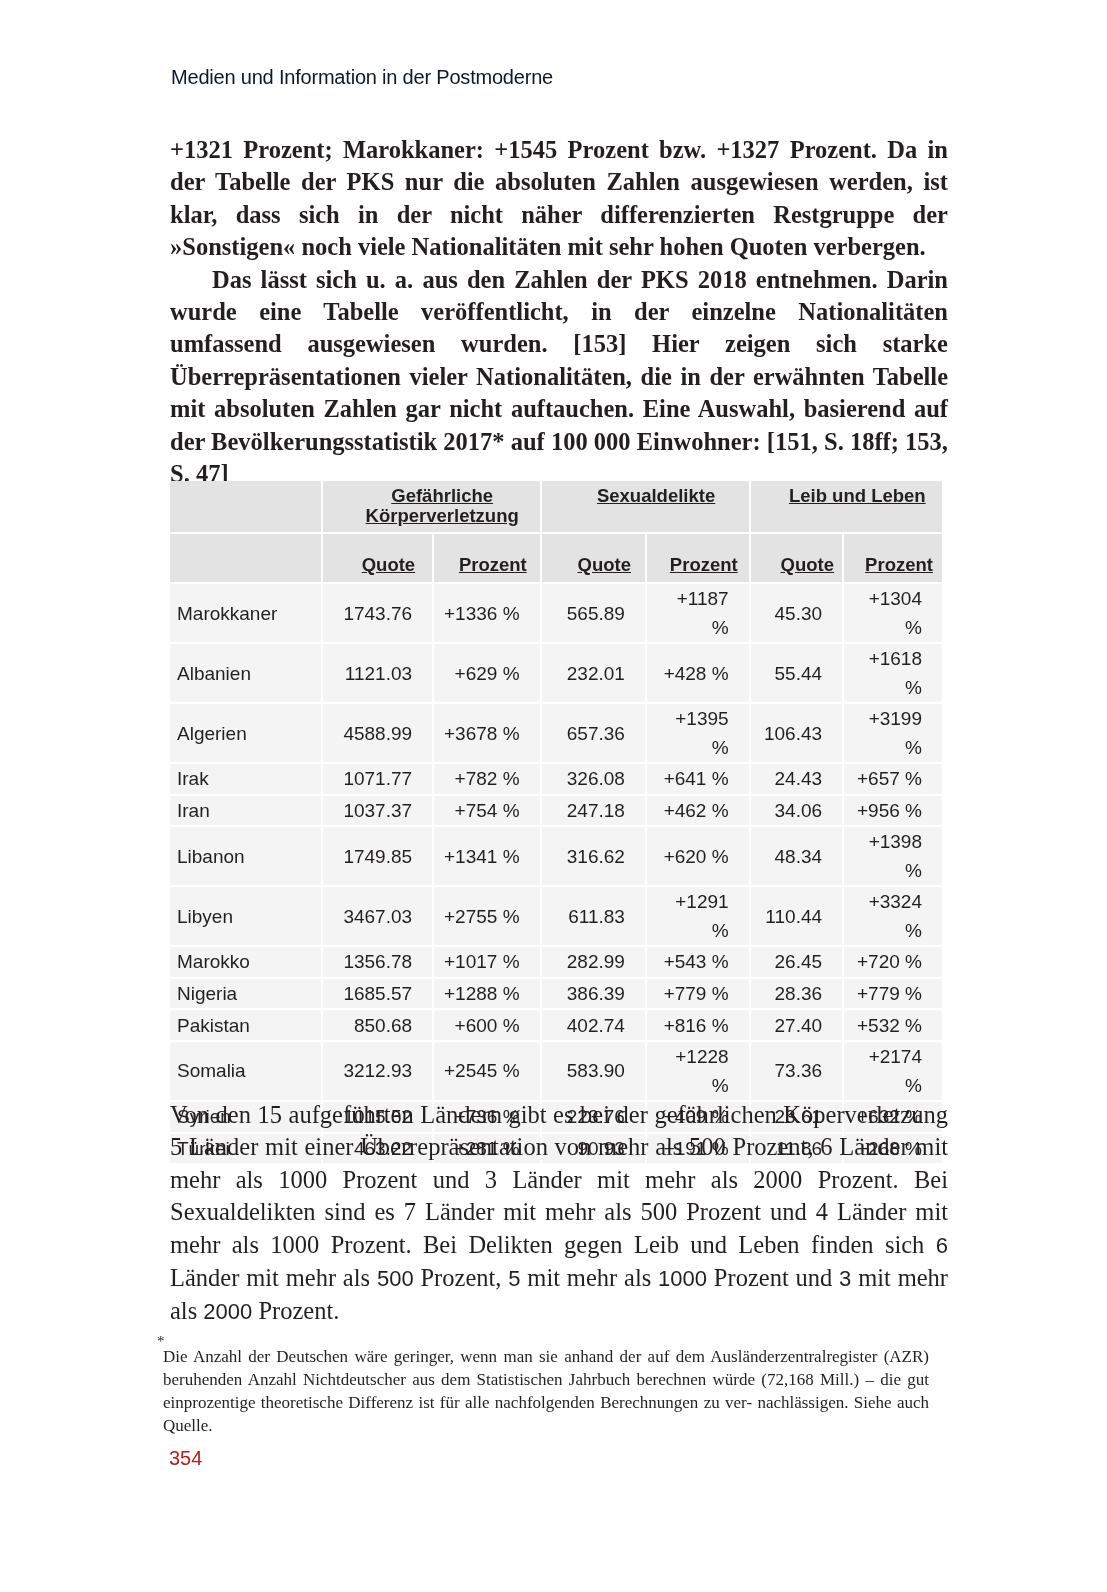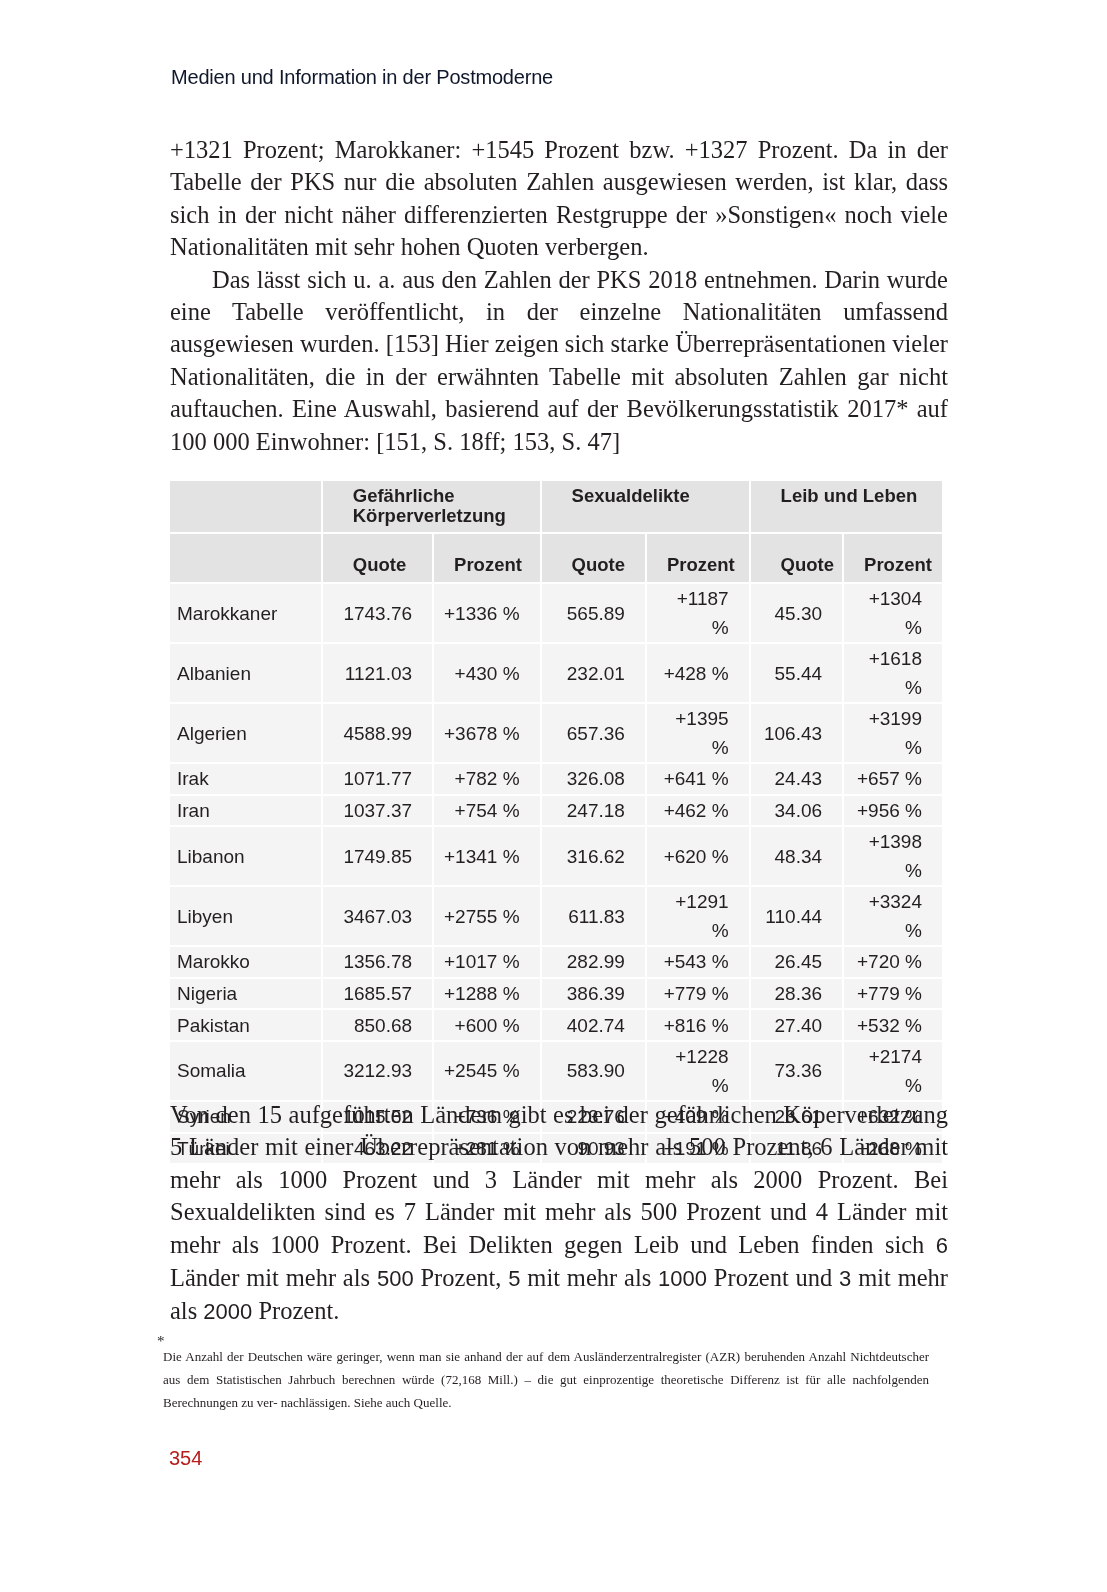--- a/index.html
+++ b/index.html
@@ -1,39 +1,39 @@
 <!DOCTYPE html>
 <html><head>
   <meta charset="utf-8">
   <style>
     html, body { margin: 0; padding: 0; background: #ffffff; }
     body { width: 1107px; height: 1592px; position: relative; overflow: hidden; color: #231f20; }
     .running-head { position: absolute; left: 171px; top: 66px; font-family: Liberation Sans, sans-serif; font-size: 20px; color: #0f172a; letter-spacing: -0.2px; }
     .body-text { position: absolute; left: 170px; width: 778px; font-family: "Liberation Serif", serif; font-size: 24.5px; line-height: 32.4px; text-align: justify; color: #231f20; }
     .body-text p { margin: 0; }
     .body-text p.indent { text-indent: 42px; }
-    #para-block-1 { top: 134px; }
+    #para-block-1 { top: 134px; font-weight: bold; }
     #para-block-3 { top: 1099px; }
     table.data-table { position: absolute; left: 170px; top: 479px; width: 776px; border-collapse: separate; border-spacing: 2px 2px; font-family: "Liberation Sans", sans-serif; font-size: 19px; color: #231f20; margin-left: -2px; }
-    table.data-table th { background: #e3e3e3; font-weight: bold; text-align: left; vertical-align: top; padding: 5px 8px 4px 30px; line-height: 20px; font-size: 18.5px; }
+    table.data-table th { background: #e3e3e3; font-weight: bold; text-align: center; vertical-align: top; padding: 5px 8px 4px 30px; line-height: 20px; font-size: 18.5px; text-decoration: underline; }
     table.data-table thead tr.group-row th { height: 42px; }
     table.data-table thead tr.sub-row th { height: 23px; padding-top: 21px; }
     table.data-table thead tr.sub-row th.prozent { padding-left: 20px; }
     table.data-table td { background: #f4f4f4; height: 29.6px; padding: 0 20px 0 8px; text-align: right; line-height: 29px; }
     table.data-table td.country { text-align: left; padding-left: 7px; }
     table.data-table col.c0 { width: 152px; }
     table.data-table col.c1 { width: 110px; }
     table.data-table col.c2 { width: 106px; }
     table.data-table col.c3 { width: 104px; }
     table.data-table col.c4 { width: 102px; }
     table.data-table col.c5 { width: 90px; }
     table.data-table col.c6 { width: 98px; }
     .sans-num { font-family: "Liberation Sans", sans-serif; font-size: 22px; }
     .footnote-star { position: absolute; left: 157px; top: 1333px; font-family: "Liberation Serif", serif; font-size: 15px; color: #231f20; }
-    .footnote { position: absolute; left: 163px; top: 1345px; width: 766px; font-family: "Liberation Serif", serif; font-size: 13px; line-height: 23px; color: #231f20; text-align: justify; }
+    .footnote { position: absolute; left: 163px; top: 1345px; width: 766px; font-family: "Liberation Serif", serif; font-size: 17px; line-height: 23px; color: #231f20; text-align: justify; }
     .page-number { position: absolute; left: 169px; top: 1447px; font-family: "Liberation Sans", sans-serif; font-size: 20px; color: #b91c1c; }
   </style>
 </head>
 <body>
 
 <div class="running-head">Medien und Information in der Postmoderne</div>
 
 <div class="body-text" id="para-block-1">
   <p>+1321 Prozent; Marokkaner: +1545 Prozent bzw. +1327 Prozent. Da in der Tabelle der PKS nur die absoluten Zahlen ausgewiesen werden, ist klar, dass sich in der nicht näher differenzierten Restgruppe der »Sonstigen« noch viele Nationalitäten mit sehr hohen Quoten verbergen.</p>
   <p class="indent">Das lässt sich u. a. aus den Zahlen der PKS 2018 entnehmen. Darin wurde eine Tabelle veröffentlicht, in der einzelne Nationalitäten umfassend ausgewiesen wurden. [153] Hier zeigen sich starke Überrepräsentationen vieler Nationalitäten, die in der erwähnten Tabelle mit absoluten Zahlen gar nicht auftauchen. Eine Auswahl, basierend auf der Bevölkerungsstatistik 2017* auf 100 000 Einwohner: [151, S. 18ff; 153, S. 47]</p>
@@ -72,21 +72,21 @@
         <td>1743.76</td>
         <td>+1336 %</td>
         <td>565.89</td>
         <td>+1187 %</td>
         <td>45.30</td>
         <td>+1304 %</td>
       </tr>
       <tr>
         <td class="country">Albanien</td>
         <td>1121.03</td>
-        <td>+430 %</td>
+        <td>+629 %</td>
         <td>232.01</td>
         <td>+428 %</td>
         <td>55.44</td>
         <td>+1618 %</td>
       </tr>
       <tr>
         <td class="country">Algerien</td>
         <td>4588.99</td>
         <td>+3678 %</td>
         <td>657.36</td>

